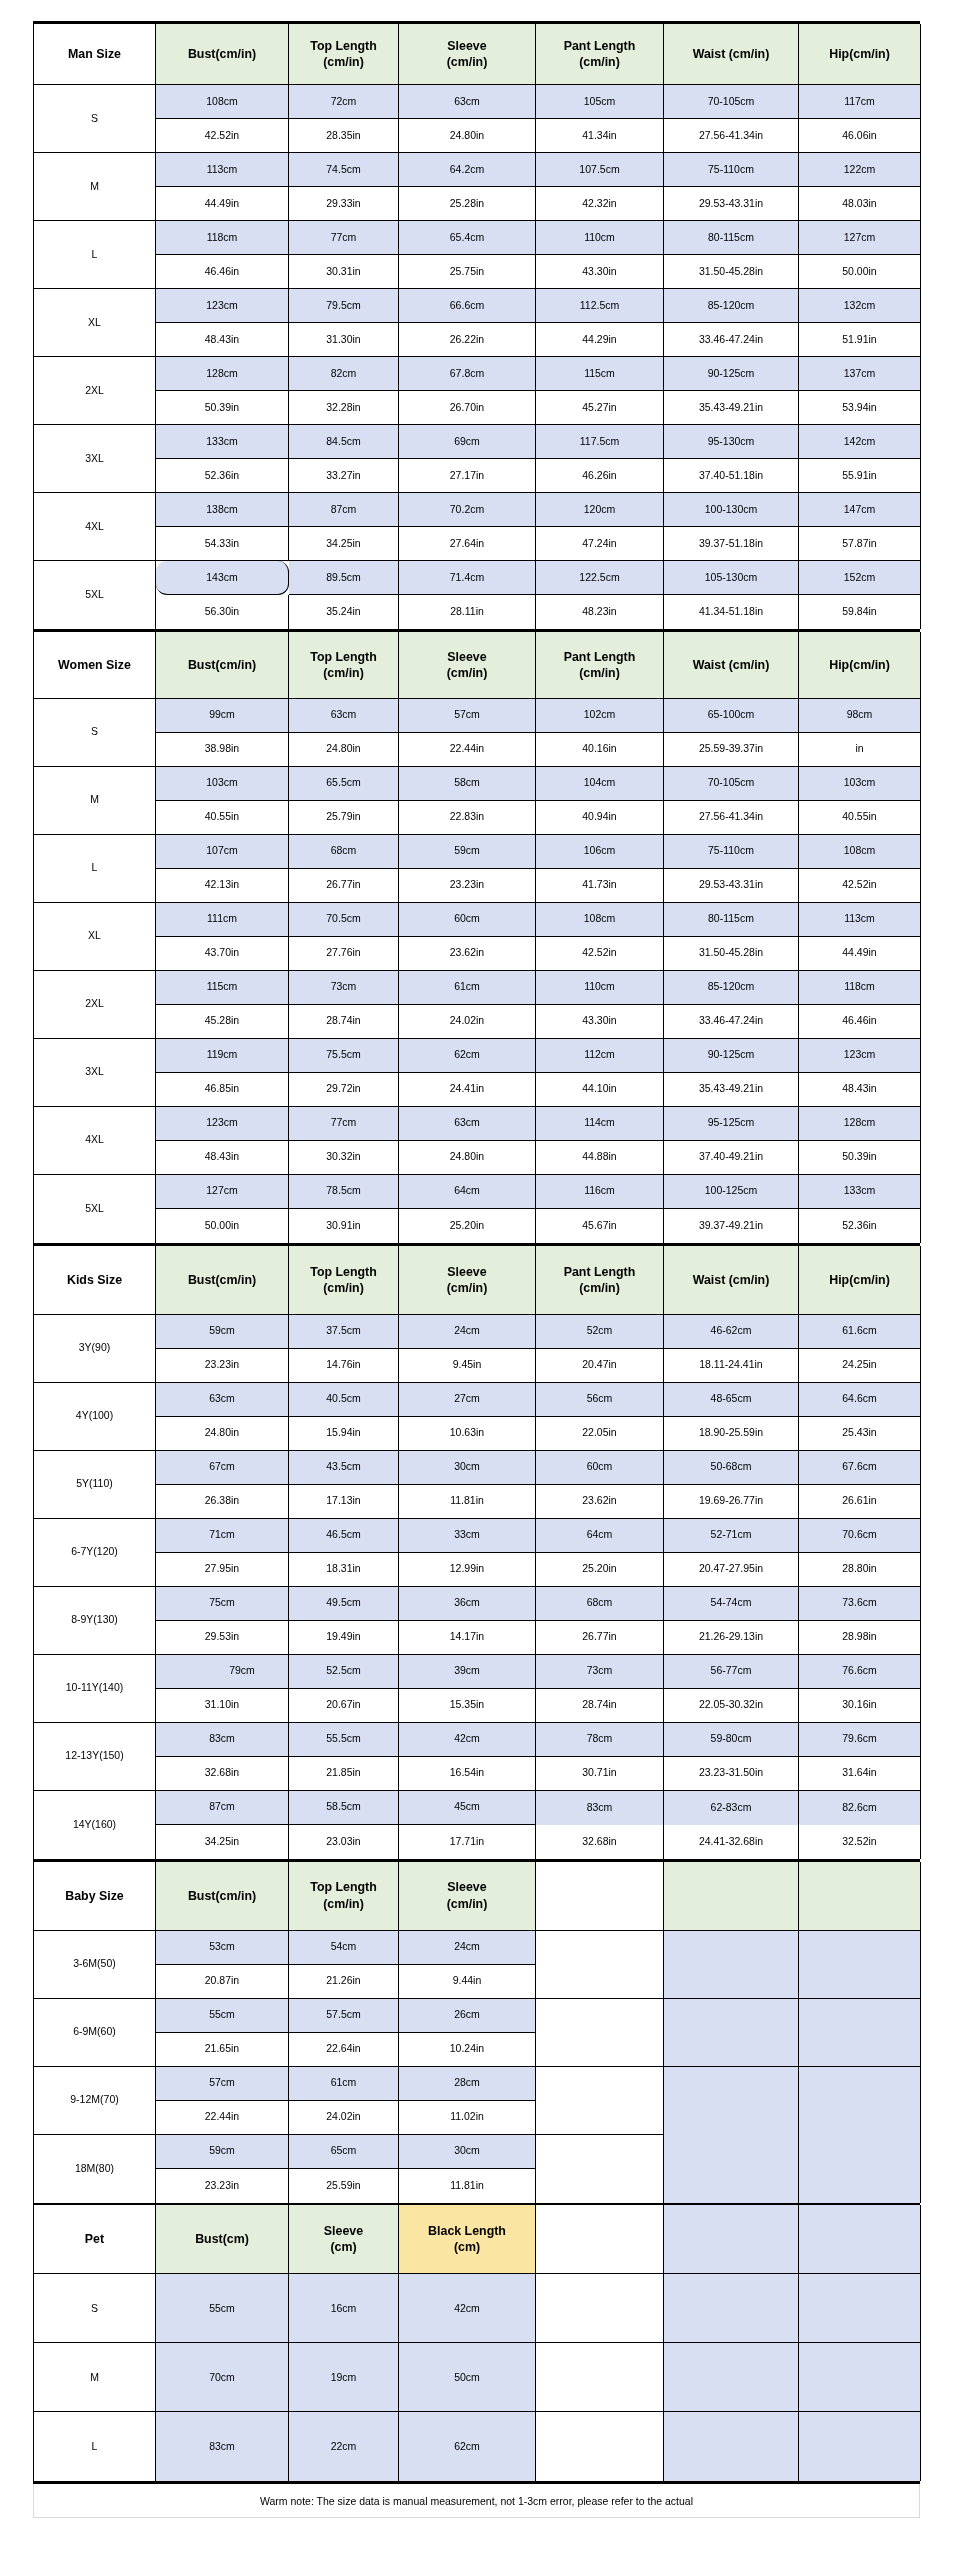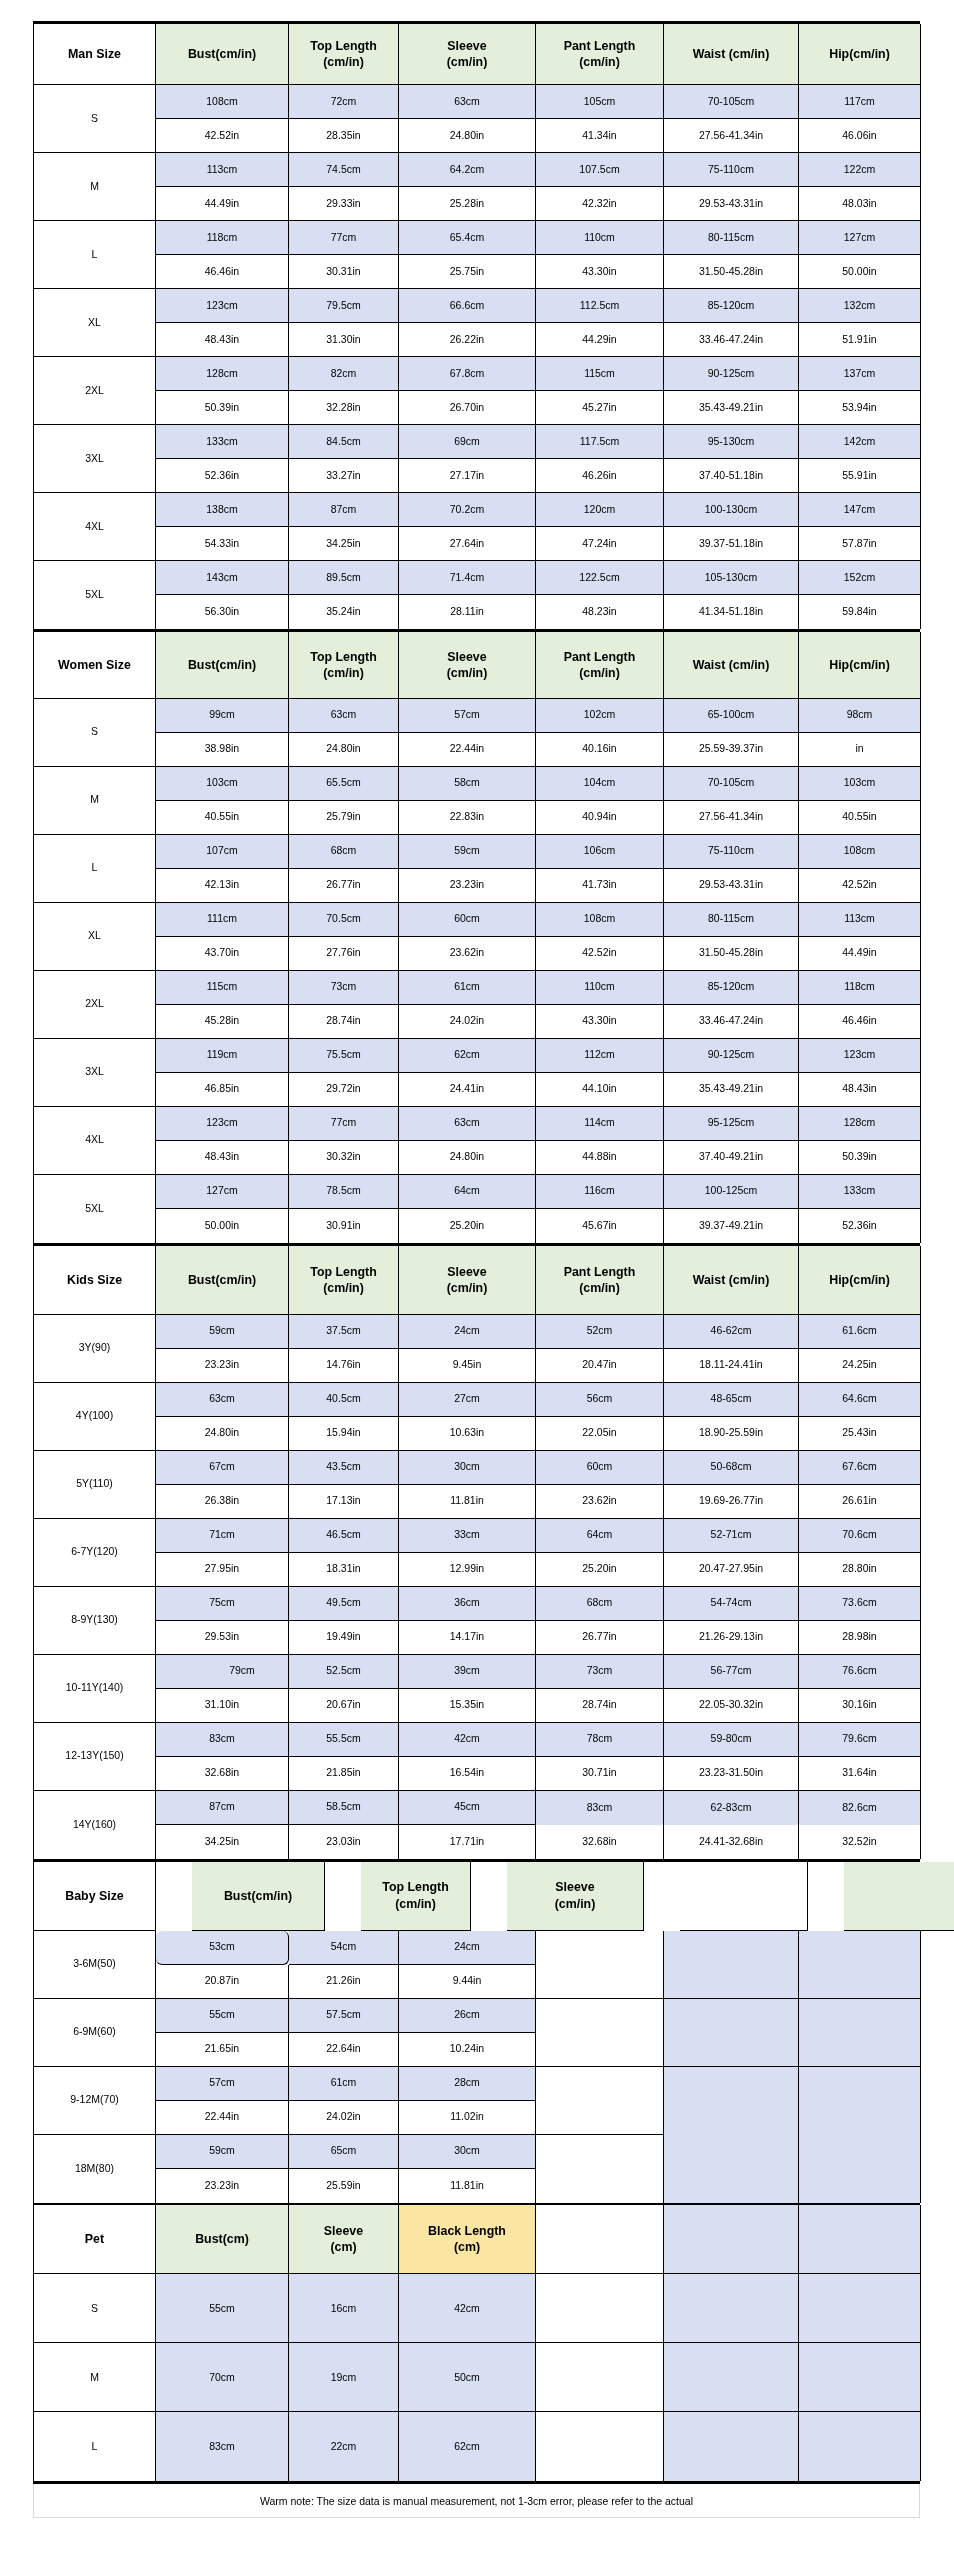--- a/index.html
+++ b/index.html
@@ -121,21 +121,21 @@
         <div class="cell white bb" style="grid-area: 14 / 3;">34.25in</div>
         <div class="cell blue bb" style="grid-area: 13 / 4;">70.2cm</div>
         <div class="cell white bb" style="grid-area: 14 / 4;">27.64in</div>
         <div class="cell blue bb" style="grid-area: 13 / 5;">120cm</div>
         <div class="cell white bb" style="grid-area: 14 / 5;">47.24in</div>
         <div class="cell blue bb" style="grid-area: 13 / 6;">100-130cm</div>
         <div class="cell white bb" style="grid-area: 14 / 6;">39.37-51.18in</div>
         <div class="cell blue bb" style="grid-area: 13 / 7;">147cm</div>
         <div class="cell white bb" style="grid-area: 14 / 7;">57.87in</div>
         <div class="cell white" style="grid-area: 15 / 1 / span 2;">5XL</div>
-        <div class="cell blue bb" style="grid-area: 15 / 2;">143cm</div>
+        <div class="cell blue bb" style="grid-area: 15 / 2; border-radius: 11px;">143cm</div>
         <div class="cell white" style="grid-area: 16 / 2;">56.30in</div>
         <div class="cell blue bb" style="grid-area: 15 / 3;">89.5cm</div>
         <div class="cell white" style="grid-area: 16 / 3;">35.24in</div>
         <div class="cell blue bb" style="grid-area: 15 / 4;">71.4cm</div>
         <div class="cell white" style="grid-area: 16 / 4;">28.11in</div>
         <div class="cell blue bb" style="grid-area: 15 / 5;">122.5cm</div>
         <div class="cell white" style="grid-area: 16 / 5;">48.23in</div>
         <div class="cell blue bb" style="grid-area: 15 / 6;">105-130cm</div>
         <div class="cell white" style="grid-area: 16 / 6;">41.34-51.18in</div>
         <div class="cell blue bb" style="grid-area: 15 / 7;">152cm</div>
@@ -373,34 +373,34 @@
         <div class="cell blue bb" style="grid-area: 15 / 4;">45cm</div>
         <div class="cell white" style="grid-area: 16 / 4;">17.71in</div>
         <div class="cell blue" style="grid-area: 15 / 5;">83cm</div>
         <div class="cell white" style="grid-area: 16 / 5;">32.68in</div>
         <div class="cell blue" style="grid-area: 15 / 6;">62-83cm</div>
         <div class="cell white" style="grid-area: 16 / 6;">24.41-32.68in</div>
         <div class="cell blue" style="grid-area: 15 / 7;">82.6cm</div>
         <div class="cell white" style="grid-area: 16 / 7;">32.52in</div>
       </div>
       <div class="sep"></div>
-      <div class="grid" style="grid-template-columns: 122px 133px 110px 137px 128px 135px 122px; grid-template-rows: 69px; gap: 36px;">
+      <div class="grid" style="grid-template-columns: 122px 133px 110px 137px 128px 135px 122px; grid-template-rows: 69px;">
         <div class="cell white hdr bb" style="grid-area: 1 / 1;">Baby Size</div>
         <div class="cell green hdr bb" style="grid-area: 1 / 2;">Bust(cm/in)</div>
         <div class="cell green hdr bb" style="grid-area: 1 / 3;">Top Length
 (cm/in)</div>
         <div class="cell green hdr bb" style="grid-area: 1 / 4;">Sleeve
 (cm/in)</div>
         <div class="cell white hdr bb" style="grid-area: 1 / 5;"></div>
         <div class="cell green hdr bb" style="grid-area: 1 / 6;"></div>
         <div class="cell green hdr bb" style="grid-area: 1 / 7;"></div>
       </div>
       <div class="grid" style="grid-template-columns: 122px 133px 110px 137px 128px 135px 122px; grid-template-rows: repeat(8, 34px);">
         <div class="cell white bb" style="grid-area: 1 / 1 / span 2;">3-6M(50)</div>
-        <div class="cell blue bb" style="grid-area: 1 / 2; border-radius: 6px;">53cm</div>
+        <div class="cell blue bb" style="grid-area: 1 / 2;">53cm</div>
         <div class="cell white bb" style="grid-area: 2 / 2;">20.87in</div>
         <div class="cell blue bb" style="grid-area: 1 / 3;">54cm</div>
         <div class="cell white bb" style="grid-area: 2 / 3;">21.26in</div>
         <div class="cell blue bb" style="grid-area: 1 / 4;">24cm</div>
         <div class="cell white bb" style="grid-area: 2 / 4;">9.44in</div>
         <div class="cell white bb" style="grid-area: 1 / 5 / span 2;"></div>
         <div class="cell white bb" style="grid-area: 3 / 1 / span 2;">6-9M(60)</div>
         <div class="cell blue bb" style="grid-area: 3 / 2;">55cm</div>
         <div class="cell white bb" style="grid-area: 4 / 2;">21.65in</div>
         <div class="cell blue bb" style="grid-area: 3 / 3;">57.5cm</div>

